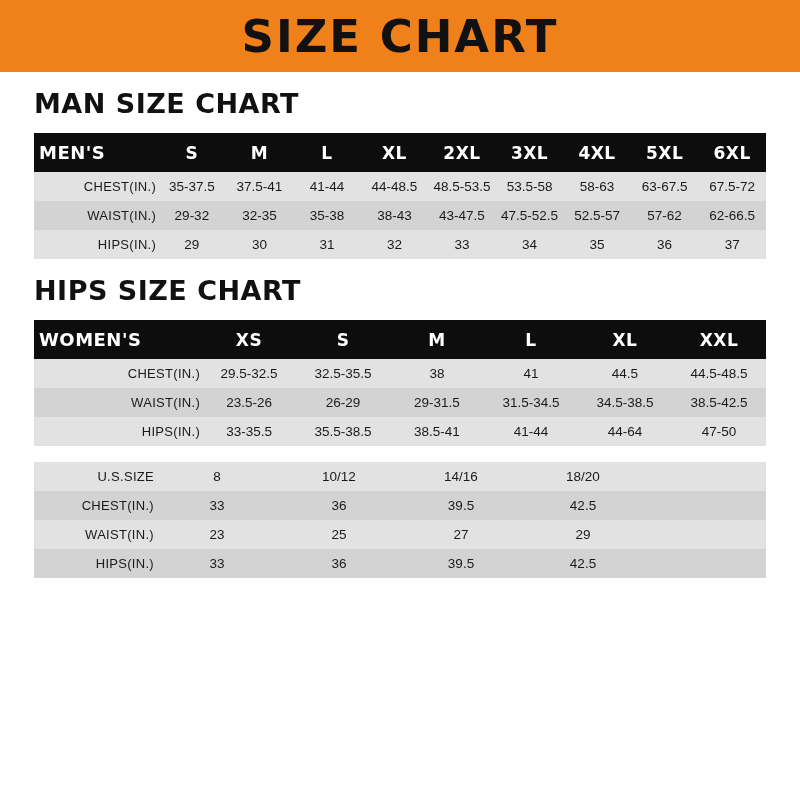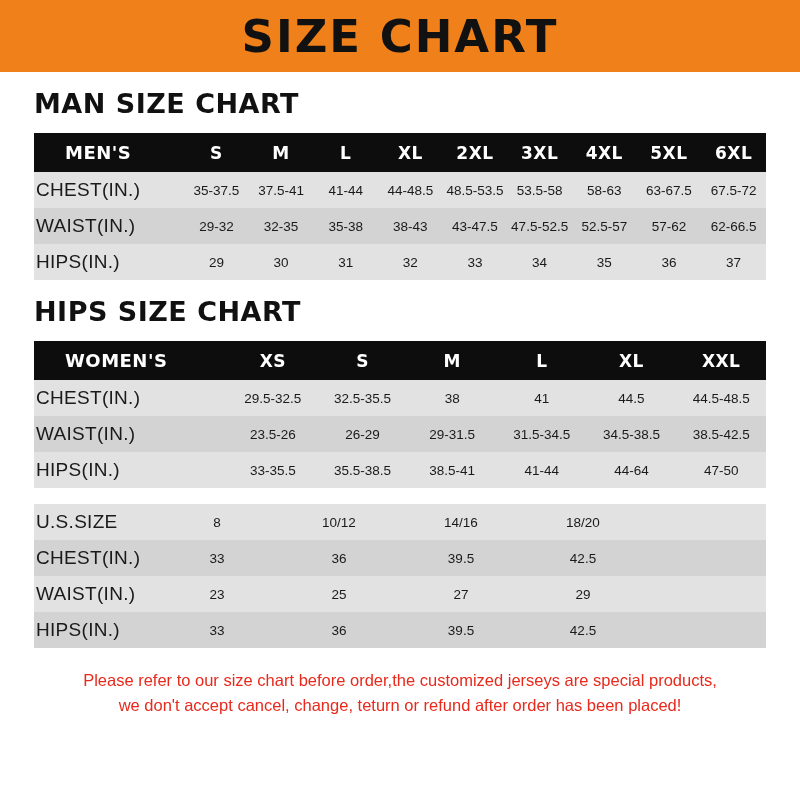--- a/index.html
+++ b/index.html
@@ -65,34 +65,34 @@
   table.size-table tr.header-row th {
     font-family: "DejaVu Sans", sans-serif;
     font-weight: bold;
     font-size: 17px;
     padding: 9px 2px;
     text-align: center;
     letter-spacing: 0.5px;
   }
   table.size-table tr.header-row th.rowlabel {
     text-align: left;
-    padding-left: 31px;
+    padding-left: 5px;
     font-size: 18px;
     margin-left: 21px;
   }
   table.size-table td {
     font-family: "Liberation Sans", sans-serif;
     font-size: 13.5px;
     color: #1a1a1a;
     text-align: center;
     padding: 7px 2px;
   }
   table.size-table td.rowlabel {
-    text-align: left;
-    font-size: 19px;
+    text-align: right;
+    font-size: 13px;
     color: #1a1a1a;
     letter-spacing: 0.3px;
   }
   table.size-table tr.band-light td {
     background: #e2e2e2;
   }
   table.size-table tr.band-dark td {
     background: #d3d3d3;
   }
   .women-table td, .women-table th {
@@ -264,19 +264,15 @@
           <td>33</td>
           <td>36</td>
           <td>39.5</td>
           <td>42.5</td>
           <td></td>
         </tr>
       </tbody>
         </table>
     </div>
 
-    <div class="notice">
-      <p>Please refer to our size chart before order,the customized jerseys are special products,</p>
-      <p>we don't accept cancel, change, teturn or refund after order has been placed!</p>
-    </div>
 
   </div>
 </div>
 
 </body></html>

